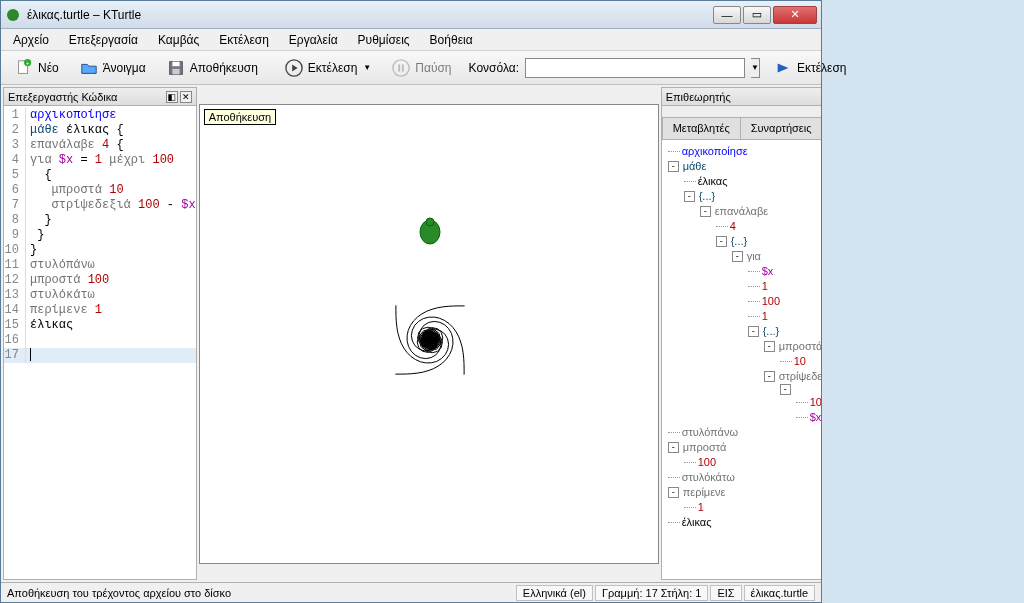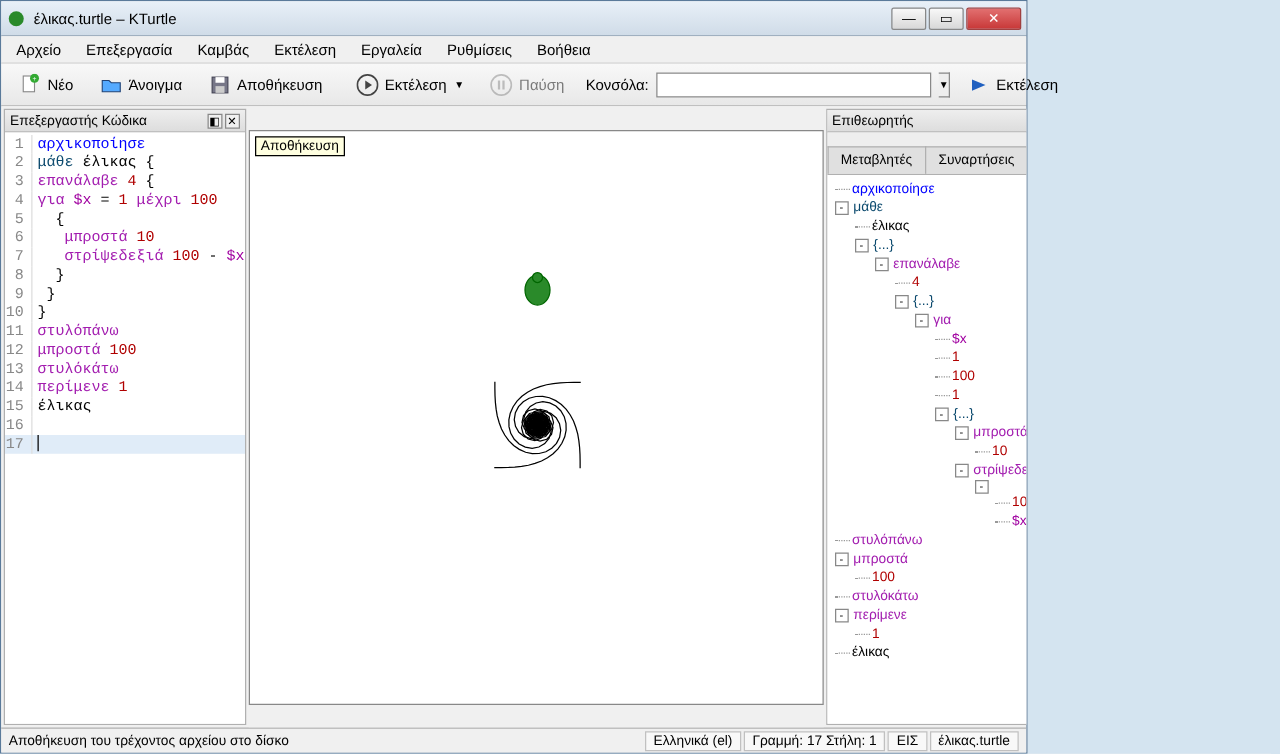--- a/index.html
+++ b/index.html
@@ -25,21 +25,21 @@
 .panel-header { height:18px; background:linear-gradient(to bottom,#eee,#ddd); display:flex; align-items:center; padding:0 4px; font-size:11px; border-bottom:1px solid #b0b0b0; }
 .panel-header span { flex:1; }
 .panel-controls { display:flex; gap:2px; font-size:9px; }
 .panel-ctrl { width:12px; height:12px; border:1px solid #888; background:#f0f0f0; display:flex; align-items:center; justify-content:center; cursor:pointer; }
 .editor-panel { width: 218px; }
 .editor { flex:1; background:#fff; font-family: "Courier New", monospace; font-size:12px; overflow:auto; padding:2px 0; }
 .editor-line { display:flex; white-space:pre; line-height:15px; }
 .line-num { width:22px; text-align:right; color:#888; padding-right:6px; border-right:1px solid #ddd; margin-right:4px; user-select:none; }
 .kw-blue { color:#0000ff; }
 .kw-green { color:#0c4a6e; }
-.kw-brown { color:#a21caf; }
+.kw-brown { color:#737373; }
 .kw-purple { color:#a000a0; }
 .kw-red { color:#b00000; }
 .kw-black{ color:#000; }
 .highlight-line { background:#e0ecf8; }
 .cursor { display:inline-block; width:1px; height:13px; background:#000; vertical-align:middle; }
 .canvas-area { flex:1; display:flex; align-items:center; justify-content:center; background:#f0f0f0; position:relative; }
 .canvas { width:460px; height:460px; background:#fff; border:1px solid #888; margin-top:0; position:relative; }
 .tooltip { position:absolute; top:4px; left:4px; background:#ffffe0; border:1px solid #000; padding:1px 4px; font-size:11px; }
 .inspector-panel { width:268px; }
 .tabs { display:flex; border-bottom:1px solid #b0b0b0; background:#eee; }

